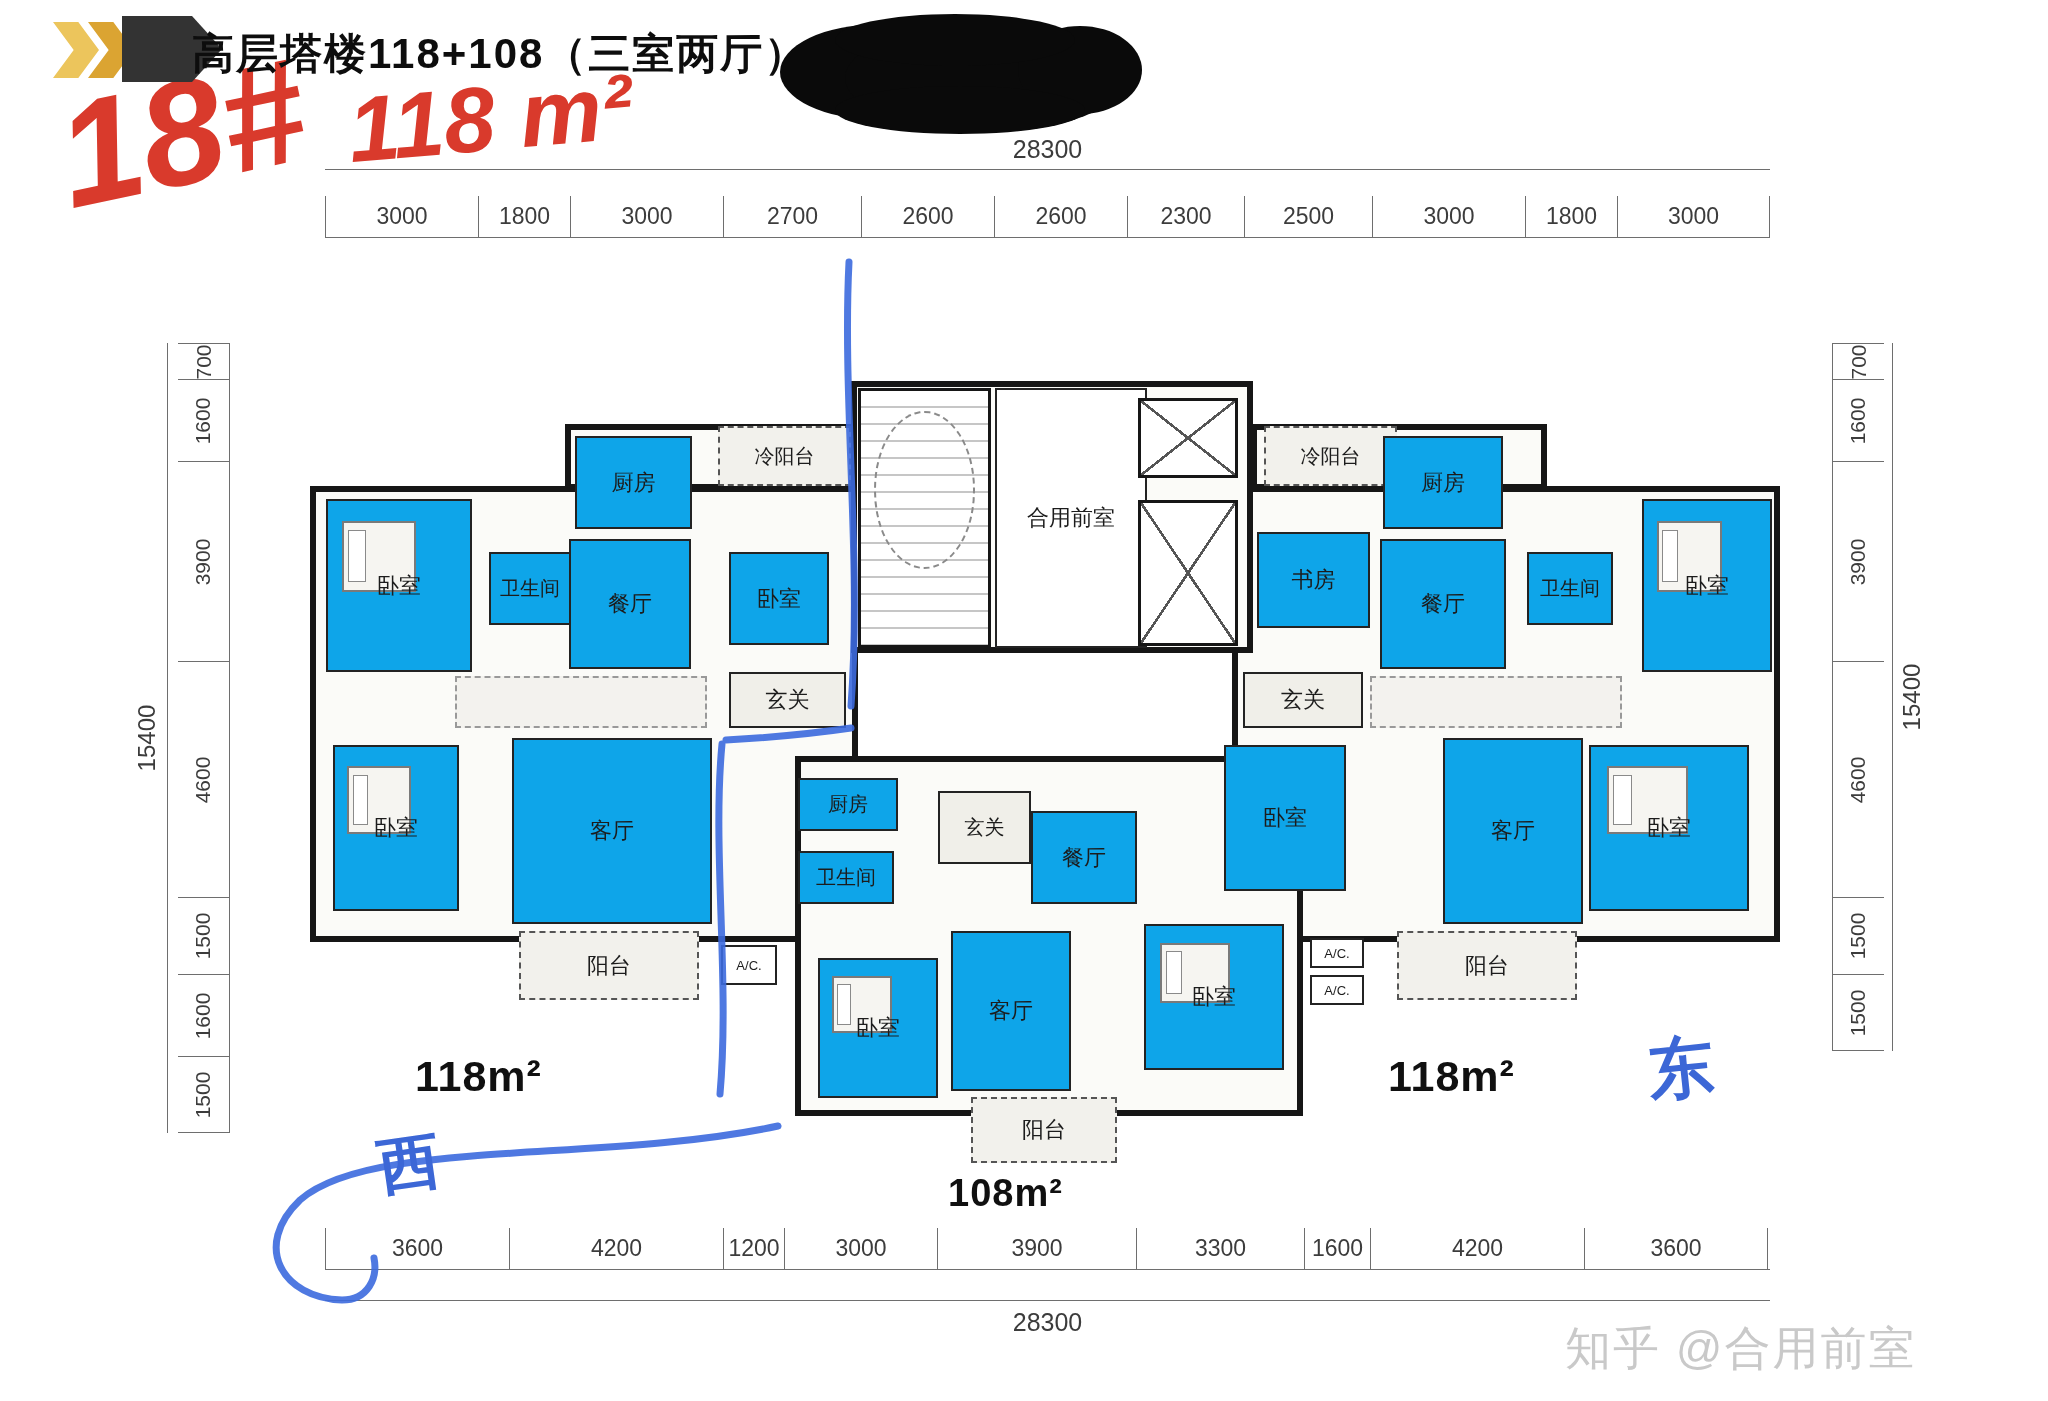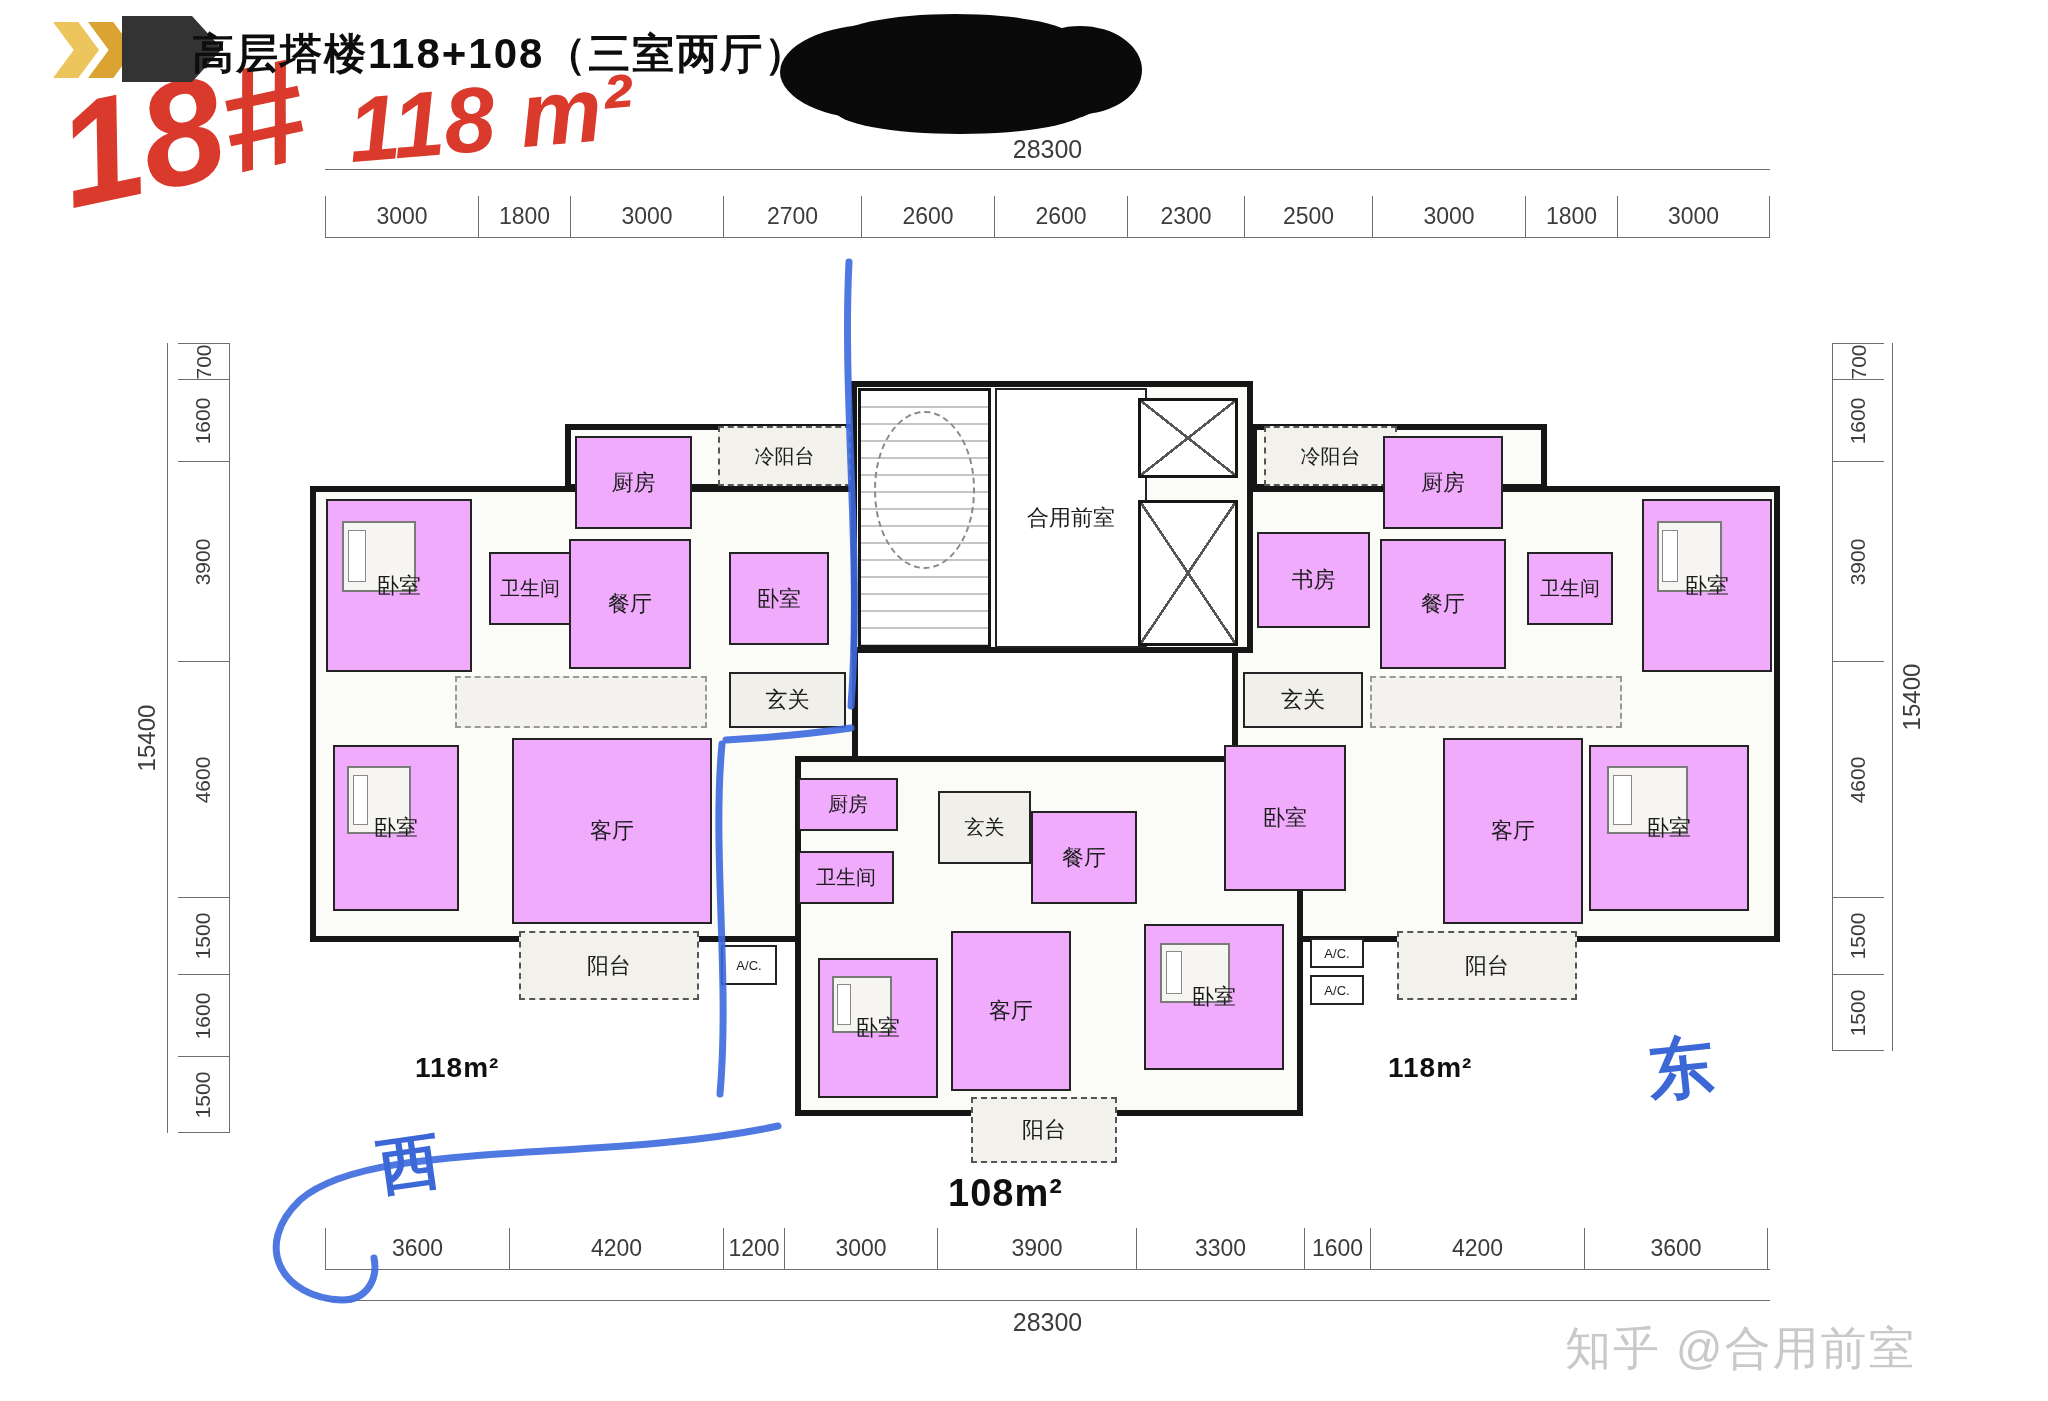--- a/index.html
+++ b/index.html
@@ -1,35 +1,35 @@
 <!DOCTYPE html>
 <html><head>
 <meta charset="utf-8">
 <style>
 *{margin:0;padding:0;box-sizing:border-box}
 html,body{width:2048px;height:1401px}
 body{position:relative;background:#fff;font-family:"Liberation Sans","DejaVu Sans",sans-serif;overflow:hidden}
 
 
 .env{position:absolute;background:#fbfbf8;border:6px solid #161616;z-index:1}
-.room{position:absolute;background:#f0abfc;border:2px solid #232323;display:flex;align-items:center;justify-content:center;z-index:3;overflow:visible}
+.room{position:absolute;background:#0ea5e9;border:2px solid #232323;display:flex;align-items:center;justify-content:center;z-index:3;overflow:visible}
 .room>.rlabel{font-size:22px;color:#1c1c1c;z-index:2;white-space:nowrap}
 .room.sm>.rlabel{font-size:20px}
 .room.balc{background:#f2f1ec;border-style:dashed;border-color:#555}
 .room.ac{background:#fff}
 .room.ac>.rlabel{font-size:13px}
 .strip{position:absolute;border:2px dashed #999;background:#f3f2ee;z-index:2}
 .stairs{position:absolute;border:3px solid #161616;background:repeating-linear-gradient(180deg,#fff 0 15px,#c6c6c6 15px 17px);z-index:2}
 .stairs .oval{position:absolute;left:10%;top:8%;width:80%;height:62%;border:2px dashed #8a8a8a;border-radius:50%}
 .elev{position:absolute;border:3px solid #161616;background-color:#fff;z-index:3;
  background-image:linear-gradient(to top right,transparent calc(50% - 1.3px),#555 calc(50% - 1.3px) calc(50% + 1.3px),transparent calc(50% + 1.3px)),
                   linear-gradient(to bottom right,transparent calc(50% - 1.3px),#555 calc(50% - 1.3px) calc(50% + 1.3px),transparent calc(50% + 1.3px))}
 .bed{position:absolute;left:10%;top:12%;width:52%;height:42%;border:2px solid #7a7a7a;background:#f6f5f1;z-index:1}
 .bed:before{content:"";position:absolute;left:6%;top:10%;width:22%;height:75%;border:1.5px solid #8a8a8a;background:#fff}
-.area-label{position:absolute;font-weight:bold;color:#101010;z-index:4;font-size:28px;letter-spacing:1px}
+.area-label{position:absolute;font-weight:bold;color:#101010;z-index:4;font-size:43px;letter-spacing:1px}
 
 
 .dimrow-h{position:absolute;display:flex;z-index:2;border-bottom:1.5px solid #6e6e6e}
 .dimrow-h .seg{display:flex;align-items:center;justify-content:center;border-left:1.5px solid #6e6e6e;color:#3c3c3c;font-size:23px}
 .dimrow-h .seg:last-child{border-right:1.5px solid #6e6e6e}
 .dim-overall-h{position:absolute;z-index:2}
 .dim-overall-h .line{position:absolute;left:0;right:0;bottom:0;border-bottom:1.5px solid #6e6e6e}
 .dim-overall-h .num{position:absolute;left:50%;transform:translateX(-50%);bottom:6px;font-size:25px;color:#3c3c3c}
 .dim-overall-h.bottom .line{bottom:auto;top:0}
 .dim-overall-h.bottom .num{bottom:auto;top:8px}

